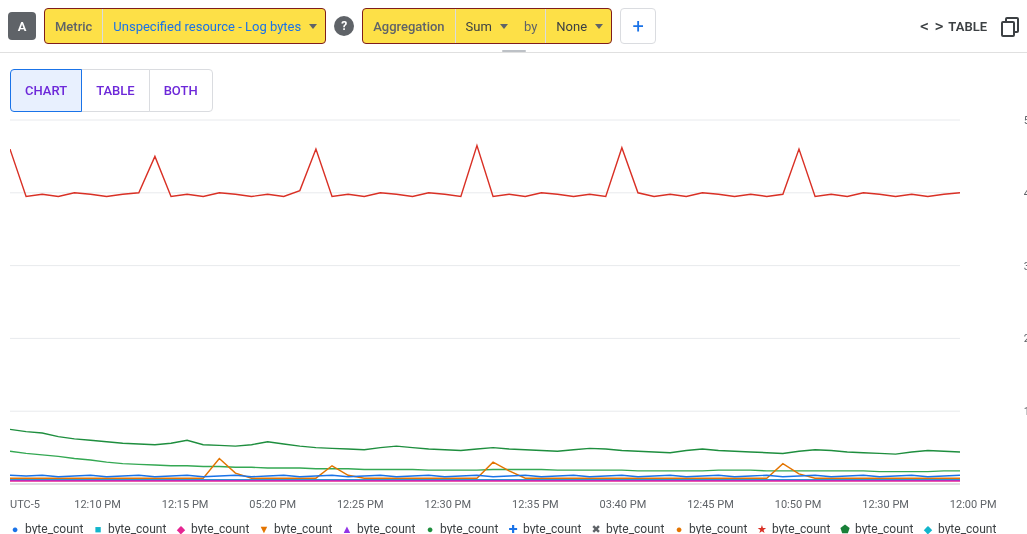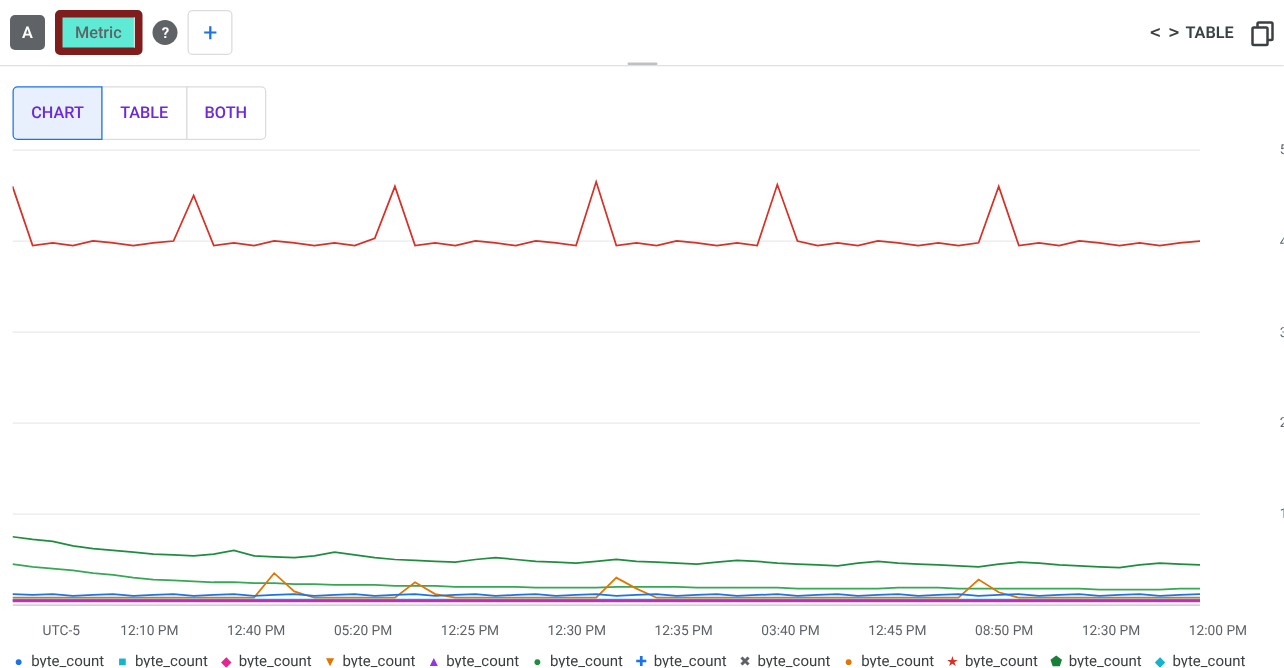--- a/index.html
+++ b/index.html
@@ -26,24 +26,24 @@
       display: flex;
       align-items: center;
       justify-content: center;
       border-radius: 4px;
       font-weight: 600;
       font-size: 13px;
     }
     .field-group {
       display: flex;
       align-items: center;
-      border: 6px solid #7f1d1d;
+      border: 1px solid #7f1d1d;
       border-radius: 4px;
       height: 36px;
-      background: #5eead4;
+      background: #fde047;
     }
     .field-label {
       padding: 0 10px;
       color: #5f6368;
       font-weight: 500;
       font-size: 13px;
       border-right: 1px solid #dadce0;
       height: 100%;
       display: flex;
       align-items: center;
@@ -177,21 +177,21 @@
       transform: translateY(-50%);
     }
     .x-axis-labels {
       display: flex;
       justify-content: space-between;
       font-size: 11px;
       color: #5f6368;
       padding: 2px 0 0 0;
     }
     .x-axis-labels span { flex: 1; text-align: center; }
-    .x-axis-labels span:first-child { text-align: left; flex: 0.5; margin-left: 24px; }
+    .x-axis-labels span:first-child { text-align: left; flex: 0.5; }
     .legend {
       display: flex;
       flex-wrap: wrap;
       padding: 8px 0;
       gap: 0;
       font-size: 12px;
       color: #3c4043;
     }
     .legend-item {
       display: flex;
@@ -213,25 +213,41 @@
     .axisline { stroke: #bdc1c6; stroke-width: 1; }
   </style>
 </head>
 <body>
 
 <div class="toolbar">
   <div class="query-badge">A</div>
 
   <div class="field-group">
     <div class="field-label">Metric</div>
+    <div class="field-value">
+      <span>Unspecified resource - Log bytes</span>
+      <span class="dropdown-caret"></span>
+    </div>
   </div>
 
   <div class="help-circle">?</div>
 
 
+  <div class="field-group">
+    <div class="field-label">Aggregation</div>
+    <div class="field-value plain">
+      <span>Sum</span>
+      <span class="dropdown-caret"></span>
+    </div>
+    <div class="by-label">by</div>
+    <div class="field-value plain" style="border-left:1px solid #dadce0">
+      <span>None</span>
+      <span class="dropdown-caret"></span>
+    </div>
+  </div>
 
   <div class="plus-btn">
     <span>+</span>
   </div>
 
   <div class="spacer"></div>
 
   <div class="promql-btn">
     <span class="code-icon">&lt; &gt;</span>
     <span>TABLE</span>
@@ -264,28 +280,28 @@
       <path d="M0,362.176 L16.10169491525424,362.176 L32.20338983050848,362.176 L48.30508474576271,362.176 L64.40677966101696,362.176 L80.50847457627118,362.176 L96.61016949152543,362.176 L112.71186440677967,362.176 L128.8135593220339,362.176 L144.91525423728814,362.176 L161.01694915254237,362.176 L177.11864406779662,362.176 L193.22033898305085,362.176 L209.32203389830508,342.52 L225.42372881355934,357.08 L241.52542372881354,362.176 L257.6271186440678,362.176 L273.728813559322,362.176 L289.8305084745763,362.176 L305.9322033898305,362.176 L322.03389830508473,349.8 L338.135593220339,359.264 L354.23728813559325,362.176 L370.33898305084745,362.176 L386.4406779661017,362.176 L402.5423728813559,362.176 L418.64406779661016,362.176 L434.7457627118644,362.176 L450.8474576271187,362.176 L466.94915254237293,362.176 L483.05084745762707,346.15999999999997 L499.1525423728814,354.896 L515.2542372881356,362.176 L531.3559322033898,362.176 L547.457627118644,362.176 L563.5593220338983,362.176 L579.6610169491526,362.176 L595.7627118644068,362.176 L611.864406779661,362.176 L627.9661016949153,362.176 L644.0677966101695,362.176 L660.1694915254237,362.176 L676.271186440678,362.176 L692.3728813559321,362.176 L708.4745762711865,362.176 L724.5762711864406,362.176 L740.6779661016949,362.176 L756.7796610169491,362.176 L772.8813559322034,347.616 L788.9830508474577,357.808 L805.0847457627118,362.176 L821.1864406779662,362.176 L837.2881355932203,362.176 L853.3898305084746,362.176 L869.4915254237288,362.176 L885.593220338983,362.176 L901.6949152542373,362.176 L917.7966101694915,362.176 L933.8983050847459,362.176 L950,362.176 " fill="none" stroke="#e37400" stroke-width="1.4"></path>
       <path d="M0,359.264 L16.10169491525424,359.992 L32.20338983050848,359.264 L48.30508474576271,360.71999999999997 L64.40677966101696,359.992 L80.50847457627118,359.264 L96.61016949152543,360.71999999999997 L112.71186440677967,359.992 L128.8135593220339,359.264 L144.91525423728814,360.71999999999997 L161.01694915254237,359.992 L177.11864406779662,359.264 L193.22033898305085,360.71999999999997 L209.32203389830508,359.992 L225.42372881355934,359.264 L241.52542372881354,360.71999999999997 L257.6271186440678,359.992 L273.728813559322,359.264 L289.8305084745763,360.71999999999997 L305.9322033898305,359.992 L322.03389830508473,359.264 L338.135593220339,360.71999999999997 L354.23728813559325,359.992 L370.33898305084745,359.264 L386.4406779661017,360.71999999999997 L402.5423728813559,359.992 L418.64406779661016,359.264 L434.7457627118644,360.71999999999997 L450.8474576271187,359.992 L466.94915254237293,359.264 L483.05084745762707,360.71999999999997 L499.1525423728814,359.992 L515.2542372881356,359.264 L531.3559322033898,360.71999999999997 L547.457627118644,359.992 L563.5593220338983,359.264 L579.6610169491526,360.71999999999997 L595.7627118644068,359.992 L611.864406779661,359.264 L627.9661016949153,360.71999999999997 L644.0677966101695,359.992 L660.1694915254237,359.264 L676.271186440678,360.71999999999997 L692.3728813559321,359.992 L708.4745762711865,359.264 L724.5762711864406,360.71999999999997 L740.6779661016949,359.992 L756.7796610169491,359.264 L772.8813559322034,360.71999999999997 L788.9830508474577,359.992 L805.0847457627118,359.264 L821.1864406779662,360.71999999999997 L837.2881355932203,359.992 L853.3898305084746,359.264 L869.4915254237288,360.71999999999997 L885.593220338983,359.992 L901.6949152542373,359.264 L917.7966101694915,360.71999999999997 L933.8983050847459,359.992 L950,359.264 " fill="none" stroke="#1a73e8" stroke-width="1.4"></path>
       <path d="M0,363.632 L16.10169491525424,363.632 L32.20338983050848,363.632 L48.30508474576271,363.632 L64.40677966101696,363.632 L80.50847457627118,363.632 L96.61016949152543,363.632 L112.71186440677967,363.632 L128.8135593220339,363.632 L144.91525423728814,363.632 L161.01694915254237,363.632 L177.11864406779662,363.632 L193.22033898305085,363.632 L209.32203389830508,363.632 L225.42372881355934,363.632 L241.52542372881354,363.632 L257.6271186440678,363.632 L273.728813559322,363.632 L289.8305084745763,363.632 L305.9322033898305,363.632 L322.03389830508473,363.632 L338.135593220339,363.632 L354.23728813559325,363.632 L370.33898305084745,363.632 L386.4406779661017,363.632 L402.5423728813559,363.632 L418.64406779661016,363.632 L434.7457627118644,363.632 L450.8474576271187,363.632 L466.94915254237293,363.632 L483.05084745762707,363.632 L499.1525423728814,363.632 L515.2542372881356,363.632 L531.3559322033898,363.632 L547.457627118644,363.632 L563.5593220338983,363.632 L579.6610169491526,363.632 L595.7627118644068,363.632 L611.864406779661,363.632 L627.9661016949153,363.632 L644.0677966101695,363.632 L660.1694915254237,363.632 L676.271186440678,363.632 L692.3728813559321,363.632 L708.4745762711865,363.632 L724.5762711864406,363.632 L740.6779661016949,363.632 L756.7796610169491,363.632 L772.8813559322034,363.632 L788.9830508474577,363.632 L805.0847457627118,363.632 L821.1864406779662,363.632 L837.2881355932203,363.632 L853.3898305084746,363.632 L869.4915254237288,363.632 L885.593220338983,363.632 L901.6949152542373,363.632 L917.7966101694915,363.632 L933.8983050847459,363.632 L950,363.632 " fill="none" stroke="#12b5cb" stroke-width="1.4"></path>
       <path d="M0,364.36 L16.10169491525424,364.36 L32.20338983050848,364.36 L48.30508474576271,364.36 L64.40677966101696,364.36 L80.50847457627118,364.36 L96.61016949152543,364.36 L112.71186440677967,364.36 L128.8135593220339,364.36 L144.91525423728814,364.36 L161.01694915254237,364.36 L177.11864406779662,364.36 L193.22033898305085,364.36 L209.32203389830508,364.36 L225.42372881355934,364.36 L241.52542372881354,364.36 L257.6271186440678,364.36 L273.728813559322,364.36 L289.8305084745763,364.36 L305.9322033898305,364.36 L322.03389830508473,364.36 L338.135593220339,364.36 L354.23728813559325,364.36 L370.33898305084745,364.36 L386.4406779661017,364.36 L402.5423728813559,364.36 L418.64406779661016,364.36 L434.7457627118644,364.36 L450.8474576271187,364.36 L466.94915254237293,364.36 L483.05084745762707,364.36 L499.1525423728814,364.36 L515.2542372881356,364.36 L531.3559322033898,364.36 L547.457627118644,364.36 L563.5593220338983,364.36 L579.6610169491526,364.36 L595.7627118644068,364.36 L611.864406779661,364.36 L627.9661016949153,364.36 L644.0677966101695,364.36 L660.1694915254237,364.36 L676.271186440678,364.36 L692.3728813559321,364.36 L708.4745762711865,364.36 L724.5762711864406,364.36 L740.6779661016949,364.36 L756.7796610169491,364.36 L772.8813559322034,364.36 L788.9830508474577,364.36 L805.0847457627118,364.36 L821.1864406779662,364.36 L837.2881355932203,364.36 L853.3898305084746,364.36 L869.4915254237288,364.36 L885.593220338983,364.36 L901.6949152542373,364.36 L917.7966101694915,364.36 L933.8983050847459,364.36 L950,364.36 " fill="none" stroke="#9334e6" stroke-width="1.4"></path>
       <path d="M0,365.088 L16.10169491525424,365.088 L32.20338983050848,365.088 L48.30508474576271,365.088 L64.40677966101696,365.088 L80.50847457627118,365.088 L96.61016949152543,365.088 L112.71186440677967,365.088 L128.8135593220339,365.088 L144.91525423728814,365.088 L161.01694915254237,365.088 L177.11864406779662,365.088 L193.22033898305085,365.088 L209.32203389830508,365.088 L225.42372881355934,365.088 L241.52542372881354,365.088 L257.6271186440678,365.088 L273.728813559322,365.088 L289.8305084745763,365.088 L305.9322033898305,365.088 L322.03389830508473,365.088 L338.135593220339,365.088 L354.23728813559325,365.088 L370.33898305084745,365.088 L386.4406779661017,365.088 L402.5423728813559,365.088 L418.64406779661016,365.088 L434.7457627118644,365.088 L450.8474576271187,365.088 L466.94915254237293,365.088 L483.05084745762707,365.088 L499.1525423728814,365.088 L515.2542372881356,365.088 L531.3559322033898,365.088 L547.457627118644,365.088 L563.5593220338983,365.088 L579.6610169491526,365.088 L595.7627118644068,365.088 L611.864406779661,365.088 L627.9661016949153,365.088 L644.0677966101695,365.088 L660.1694915254237,365.088 L676.271186440678,365.088 L692.3728813559321,365.088 L708.4745762711865,365.088 L724.5762711864406,365.088 L740.6779661016949,365.088 L756.7796610169491,365.088 L772.8813559322034,365.088 L788.9830508474577,365.088 L805.0847457627118,365.088 L821.1864406779662,365.088 L837.2881355932203,365.088 L853.3898305084746,365.088 L869.4915254237288,365.088 L885.593220338983,365.088 L901.6949152542373,365.088 L917.7966101694915,365.088 L933.8983050847459,365.088 L950,365.088 " fill="none" stroke="#e52592" stroke-width="1.4"></path>
     </svg>
   <div id="y-labels"></div>
   <div class="x-axis-labels" id="x-labels">
       <span>UTC-5</span>
       <span>12:10 PM</span>
-      <span>12:40 PM</span>
+      <span>12:15 PM</span>
       <span>05:20 PM</span>
       <span>12:25 PM</span>
       <span>12:30 PM</span>
       <span>12:35 PM</span>
       <span>03:40 PM</span>
       <span>12:45 PM</span>
-      <span>08:50 PM</span>
+      <span>10:50 PM</span>
       <span>12:30 PM</span>
       <span>12:00 PM</span>
     </div>
   <div class="legend" id="legend">
       <div class="legend-item">
         <span class="legend-marker" style="color: rgb(26, 115, 232);">●</span>
         <span>byte_count</span>
       </div>
       <div class="legend-item">
         <span class="legend-marker" style="color: rgb(18, 181, 203);">■</span>

